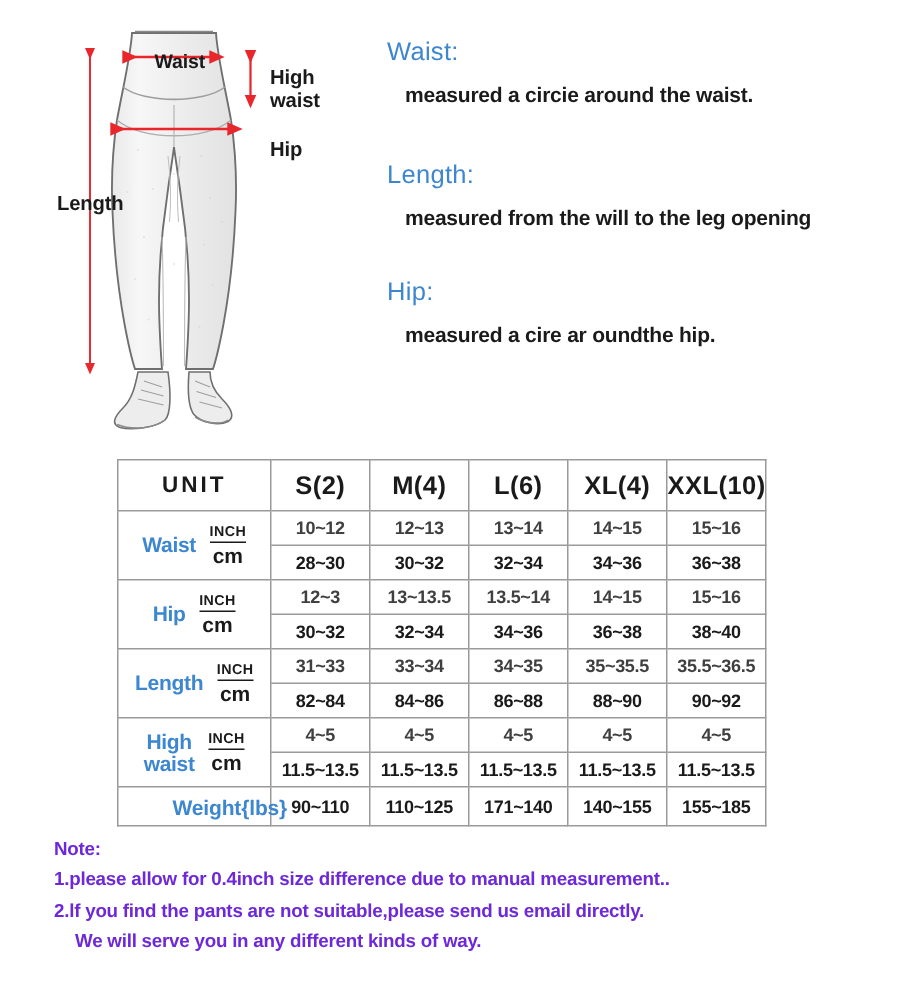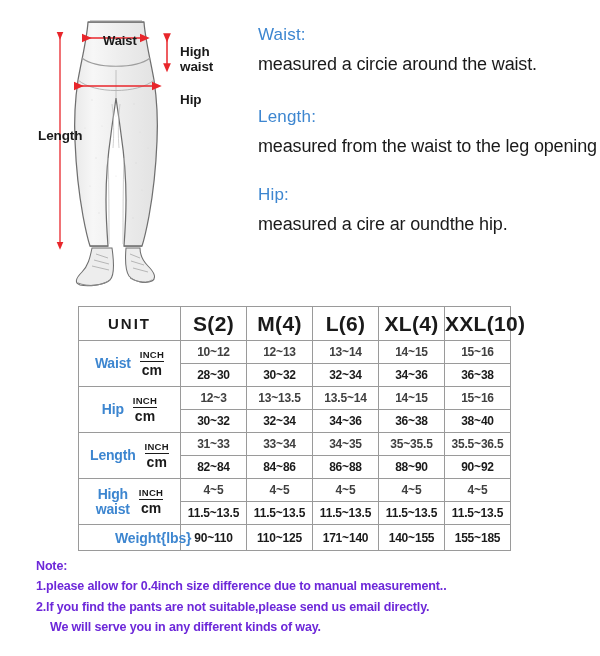--- a/index.html
+++ b/index.html
@@ -69,24 +69,24 @@
   .desc-title {
     color: #3d86d0;
     font-size: 17px;
     font-weight: 400;
     line-height: 1;
     margin: 0 0 11px 0;
     letter-spacing: 0.2px;
   }
   .desc-text {
     color: #1a1a1a;
-    font-size: 18px;
-    font-weight: 400;
+    font-size: 14px;
+    font-weight: 700;
     line-height: 1.2;
-    margin: 0;
+    margin: 12px;
     letter-spacing: -0.15px;
   }
 
   
   #size-table {
     position: absolute;
     left: 78px; top: 306px;
     width: 432px;
     border-collapse: collapse;
     table-layout: fixed;
@@ -97,21 +97,21 @@
   #size-table td, #size-table th {
     border: 1px solid #9a9a9a;
     text-align: center;
     vertical-align: middle;
     padding: 0;
     font-weight: 700;
   }
 
   .hdr-cell {
     height: 33px;
-    font-size: 21px;
+    font-size: 17px;
     color: #1a1a1a;
     font-weight: 400;
     letter-spacing: 0.3px;
   }
   .hdr-cell.unit { font-size: 15px; letter-spacing: 2px; }
 
   .val-cell {
     height: 22px;
     font-size: 12px;
     color: #1a1a1a;
@@ -297,21 +297,21 @@
 
   <div id="desc-area">
 
     <div class="desc-block" id="desc-waist">
       <div class="desc-title">Waist:</div>
       <div class="desc-text">measured a circie around the waist.</div>
     </div>
 
     <div class="desc-block" id="desc-length">
       <div class="desc-title">Length:</div>
-      <div class="desc-text">measured from the waist to the leg opening</div>
+      <div class="desc-text">measured from the will to the leg opening</div>
     </div>
 
     <div class="desc-block" id="desc-hip">
       <div class="desc-title">Hip:</div>
       <div class="desc-text">measured a cire ar oundthe hip.</div>
     </div>
 
   </div>
 </div>
 

